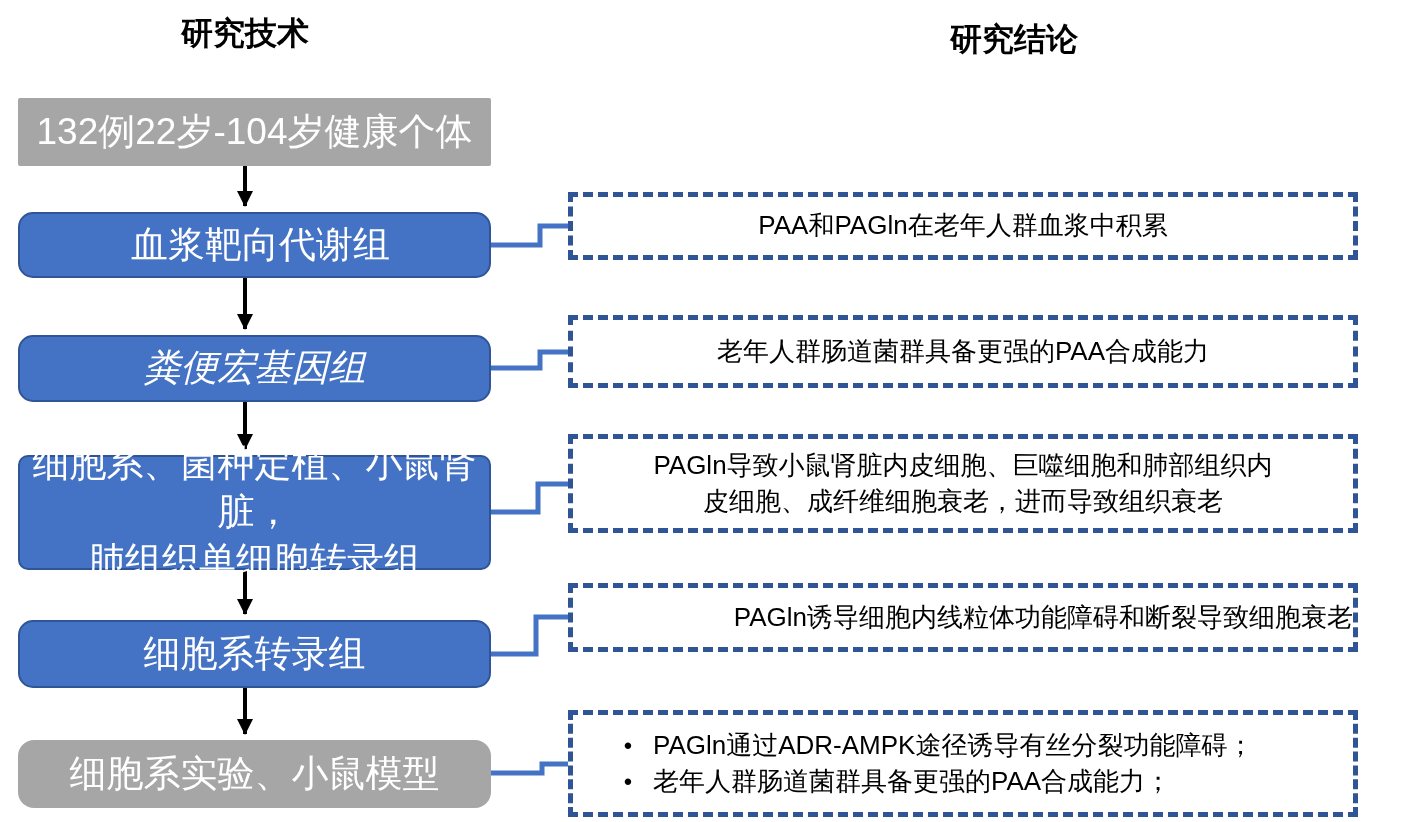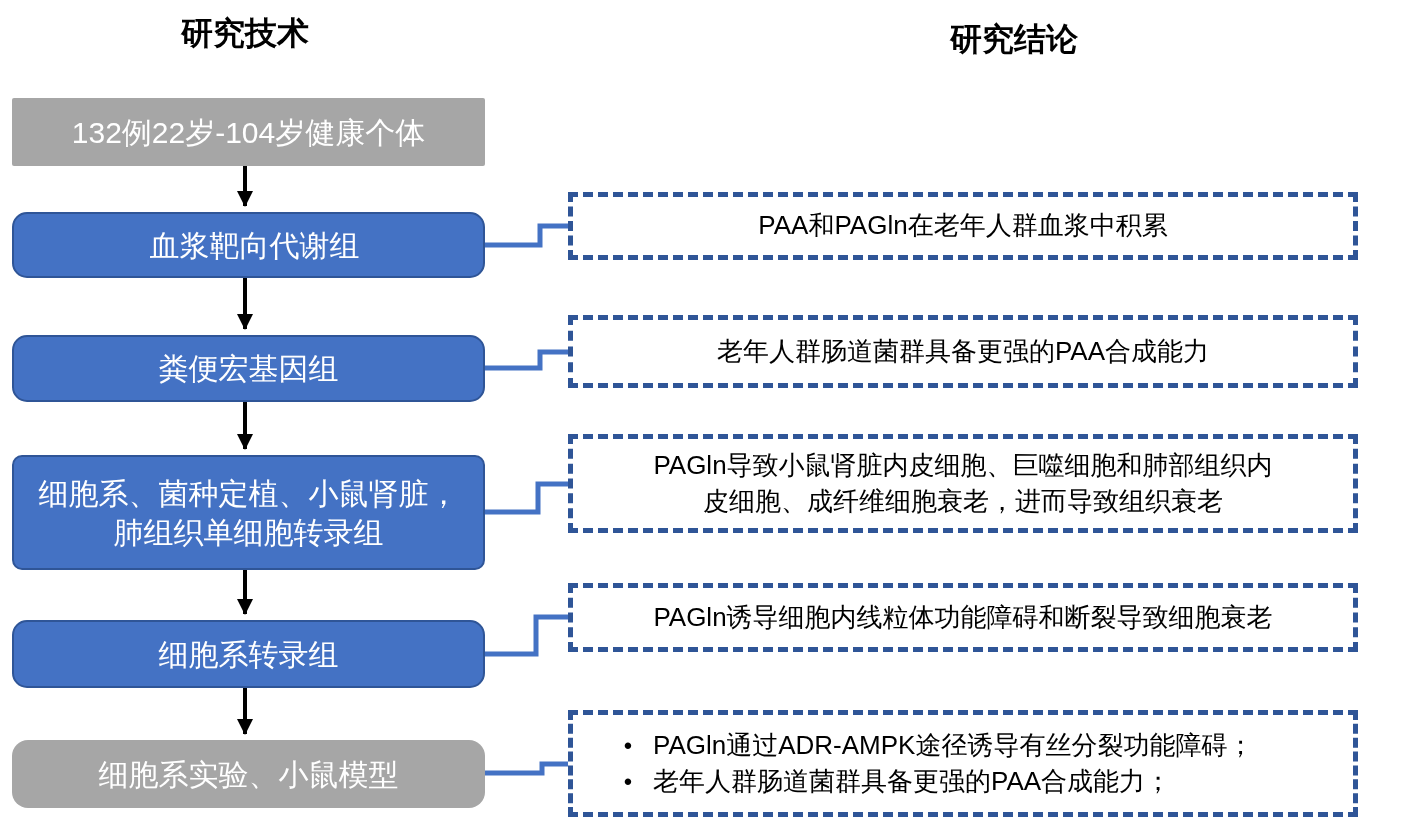--- a/index.html
+++ b/index.html
@@ -20,30 +20,30 @@
     white-space: nowrap;
   }
   .connector-layer {
     position: absolute;
     left: 0; top: 0;
     width: 1406px; height: 822px;
     pointer-events: none;
   }
   .step {
     position: absolute;
-    left: 12px;
+    left: 18px;
     width: 473px;
     box-sizing: border-box;
     display: flex;
     flex-direction: column;
     align-items: center;
     justify-content: center;
     text-align: center;
     color: #ffffff;
-    font-size: 30px;
+    font-size: 37px;
     line-height: 1.3;
   }
   .step.blue {
     background: #4472C4;
     border: 2px solid #2F5597;
     border-radius: 15px;
   }
   .step.gray-square {
     background: #A6A6A6;
     border-radius: 2px;
@@ -78,28 +78,28 @@
     align-items: baseline;
   }
   .bullet-glyph {
     width: 50px;
     flex: 0 0 50px;
     text-align: center;
     font-size: 24px;
   }
   #step1 { top: 98px;  height: 68px; }
   #step2 { top: 212px; height: 66px; padding-left: 12px; }
-  #step3 { top: 335px; height: 67px; }
+  #step3 { top: 335px; height: 67px; font-style: italic; }
   #step4 { top: 455px; height: 115px; border-radius: 10px; }
   #step5 { top: 620px; height: 68px; }
   #step6 { top: 740px; height: 68px; }
   #conc1 { top: 192px; height: 68px; }
   #conc2 { top: 315px; height: 73px; align-items: center; }
   #conc3 { top: 434px; height: 99px; }
-  #conc4 { top: 583px; height: 69px; }
+  #conc4 { top: 583px; height: 69px; align-items: flex-end; }
   #conc5 { top: 710px; height: 107px; }
   #header-left  { left: 245px; top: 12px; }
   #header-right { left: 1014px; top: 18px; }
 </style>
 </head>
 <body>
 
 <div class="canvas">
 
   <div class="col-header" id="header-left">研究技术</div>

